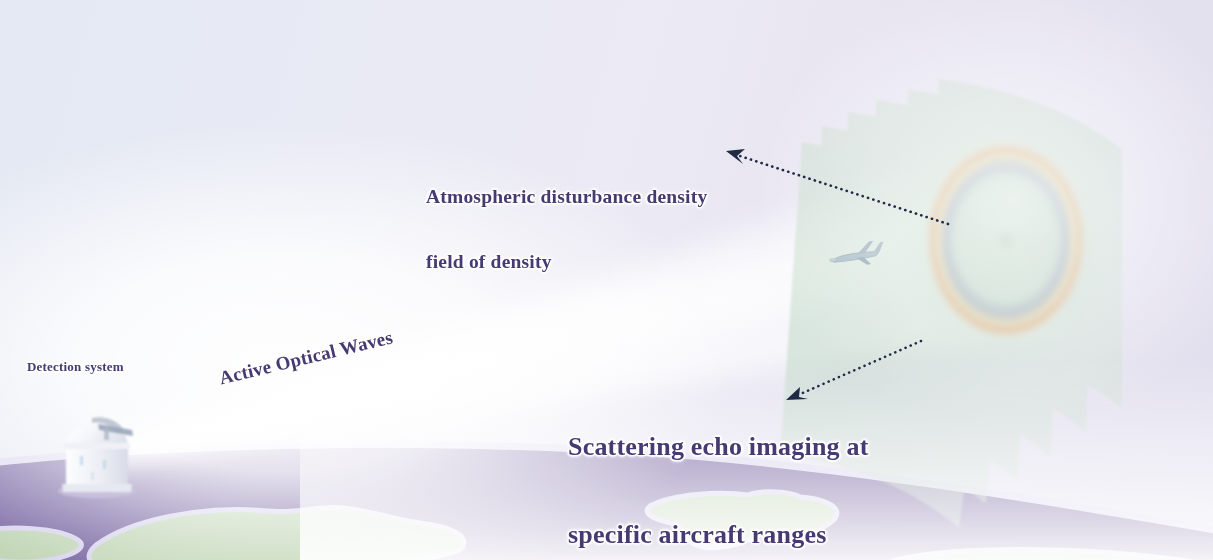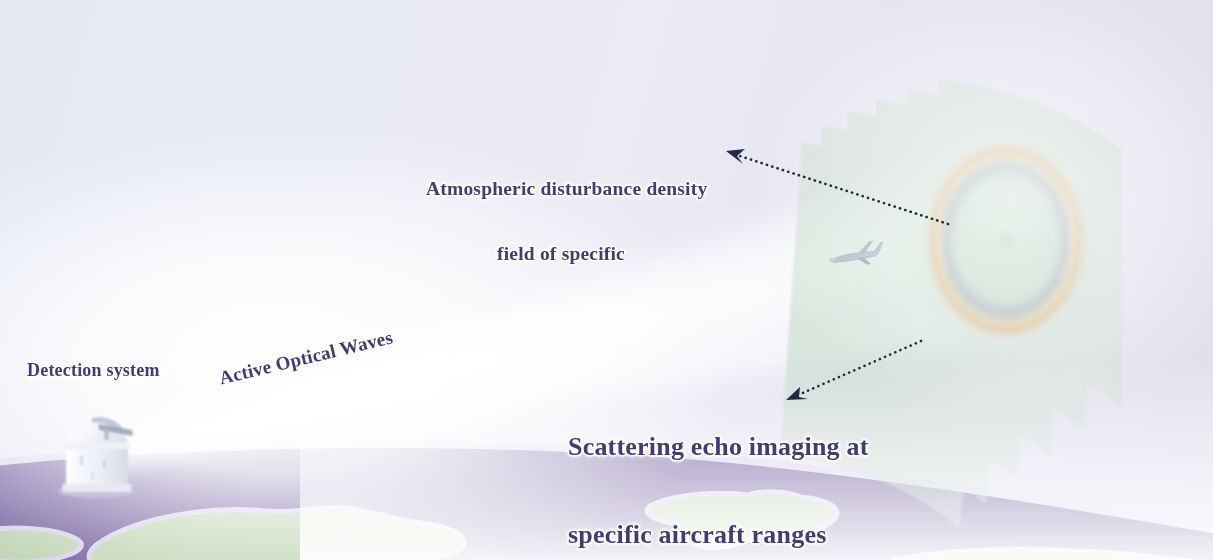--- a/index.html
+++ b/index.html
@@ -62,33 +62,33 @@
     text-shadow:
       -1px -1px 0 #ffffff,  1px -1px 0 #ffffff,
       -1px  1px 0 #ffffff,  1px  1px 0 #ffffff,
       -2px  0   2px #ffffff, 2px 0 2px #ffffff,
        0   -2px 2px #ffffff, 0 2px 2px #ffffff,
        0    0   6px rgba(255,255,255,0.95);
     white-space: pre;
     user-select: none;
   }
   #label-disturbance {
-    left: 426px; top: 134px;
+    left: 426px; top: 142px;
     font-size: 19.5px;
-    text-align: center;
+    text-align: left;
   }
   #label-scatter {
     left: 524px; top: 374px;
     font-size: 26px;
     text-align: left;
     margin-left: 44px;
   }
   #label-detection {
     left: 27px; top: 360px;
-    font-size: 18px;
+    font-size: 13px;
   }
   #label-waves {
     left: 217px; top: 368px;
     font-size: 19px;
     transform: rotate(-13.5deg);
     transform-origin: left top;
   }
 </style>
 </head>
 <body>
@@ -258,21 +258,21 @@
       <path d="M 726,151 L 745,149 L 737,156 L 743,164 Z" fill="#1f2a44"></path>
     </g>
     <g>
       <line x1="921" y1="341" x2="798" y2="395" stroke="#1f2a44" stroke-width="2.6" stroke-linecap="round" stroke-dasharray="0.2 5.4"></line>
       <path d="M 786,400 L 800,387 L 799,397 L 808,399 Z" fill="#1f2a44"></path>
     </g>
   </svg>
 
   <div class="label" id="label-disturbance" style="width: 270px;">
     <div>Atmospheric disturbance density</div>
-    <div>field of specific</div>
+    <div>field of density</div>
   </div>
 
   <div class="label" id="label-scatter" style="width: 234px;">
     <div>Scattering echo imaging at</div>
     <div>specific aircraft ranges</div>
   </div>
 
   <div class="label" id="label-detection">Detection system</div>
 
   <div class="label" id="label-waves">Active Optical Waves</div>

